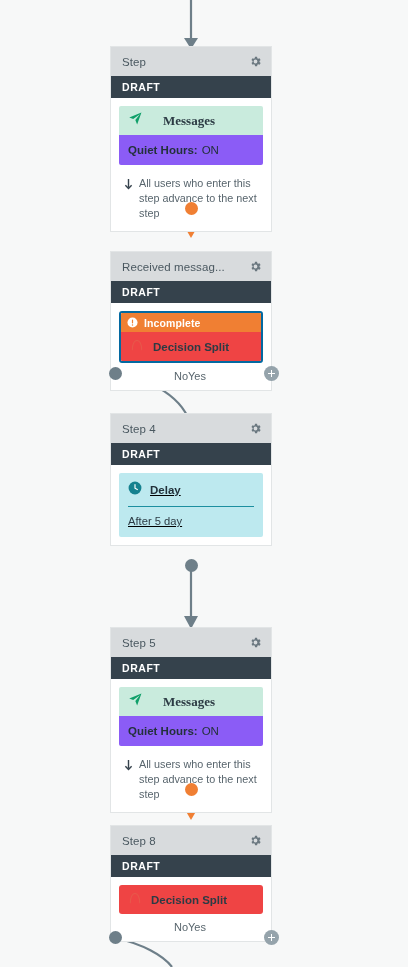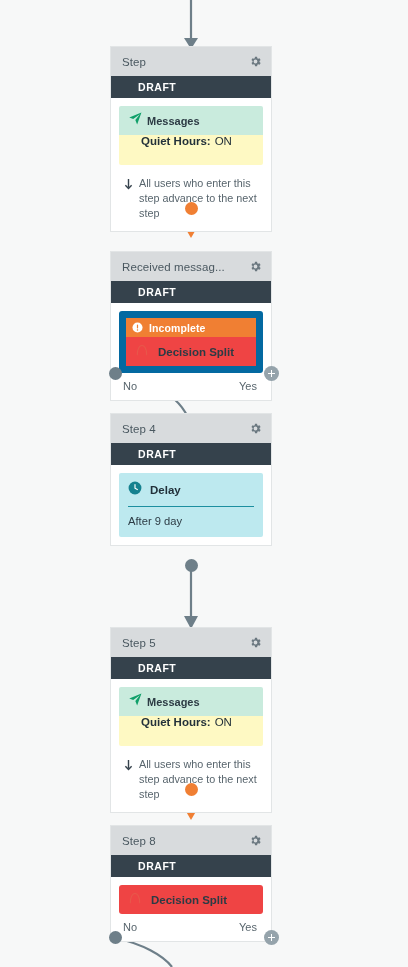--- a/index.html
+++ b/index.html
@@ -72,21 +72,21 @@
     cursor: pointer;
     flex: 0 0 auto;
   }
   .gear-btn svg { display: block; }
 
   .draft-bar {
     background: #35424c;
     height: 22px;
     display: flex;
     align-items: center;
-    padding-left: 27px;
+    padding-left: 11px;
     box-sizing: border-box;
   }
   .draft-bar span {
     color: #ffffff;
     font-size: 10.5px;
     font-weight: bold;
     letter-spacing: .55px;
   }
 
   .card-body {
@@ -99,30 +99,32 @@
   .msg-top {
     background: #c9ebdd;
     height: 29px;
     display: flex;
     align-items: center;
     padding-left: 9px;
     box-sizing: border-box;
     border-radius: 2px 2px 0 0;
   }
   .msg-top .label {
-    font-size: 11px;
+    font-size: 13px;
     font-weight: bold;
     color: #2c3b44;
-    margin-left: 4px;
+    margin-left: 20px;
+    font-family: Liberation Serif, serif;
   }
   .msg-bottom {
-    background: #fef9c3;
+    background: #8b5cf6;
     height: 30px;
     display: flex;
-    padding-left: 22px;
+    align-items: center;
+    padding-left: 9px;
     box-sizing: border-box;
     border-radius: 0 0 2px 2px;
     font-size: 11.5px;
     color: #23313a;
   }
   .msg-bottom b { font-weight: bold; margin-right: 4px; }
   .msg-bottom .val { font-weight: normal; }
 
   .advance-note {
     display: flex;
@@ -140,21 +142,21 @@
     font-size: 10.8px;
     color: #58656d;
     line-height: 15px;
   }
 
   
   .split-block {
     border-radius: 3px;
     overflow: hidden;
   }
-  .split-block.incomplete { border: 7px solid #0369a1; }
+  .split-block.incomplete { border: 2px solid #0369a1; }
   .incomplete-bar {
     background: #f07f33;
     height: 19px;
     display: flex;
     align-items: center;
     padding-left: 6px;
     box-sizing: border-box;
   }
   .incomplete-bar .label {
     color: #ffffff;
@@ -173,34 +175,35 @@
   }
   .split-row .label {
     font-size: 11.5px;
     font-weight: bold;
     color: #2c3b44;
     margin-left: 9px;
   }
 
   .branch-labels {
     display: flex;
-    justify-content: space-between;
+    justify-content: center;
     padding: 7px 6px 8px 4px;
     box-sizing: border-box;
     font-size: 11px;
     color: #58656d;
   }
 
   
   .delay-block {
     background: #bde9ef;
     border-radius: 2px;
     padding: 8px 9px 10px 9px;
     box-sizing: border-box;
     margin-bottom: 8px;
+    text-decoration: underline;
   }
   .delay-head {
     display: flex;
     align-items: center;
     padding-bottom: 7px;
   }
   .delay-head .label {
     font-size: 11.5px;
     font-weight: bold;
     color: #22313a;
@@ -373,21 +376,21 @@
         <div class="delay-head">
           <span>
             <svg width="14" height="14" viewBox="0 0 24 24">
               <circle cx="12" cy="12" r="11" fill="#14818f"></circle>
               <path d="M12 6v6.4l4 2.2" fill="none" stroke="#ffffff" stroke-width="2" stroke-linecap="round"></path>
             </svg>
           </span>
           <span class="label">Delay</span>
         </div>
         <div class="delay-rule"></div>
-        <div class="delay-text">After 9 day</div>
+        <div class="delay-text">After 5 day</div>
       </div>
     </div>
   </div>
   <div class="handle gray" style="left:185px; top:559px;"></div>
 
   <div class="step-card" style="top:627px;">
     <div class="card-header">
       <div class="card-title">Step 5</div>
       <div class="gear-btn">
         <svg width="13" height="13" viewBox="0 0 24 24" fill="#6b7880">

